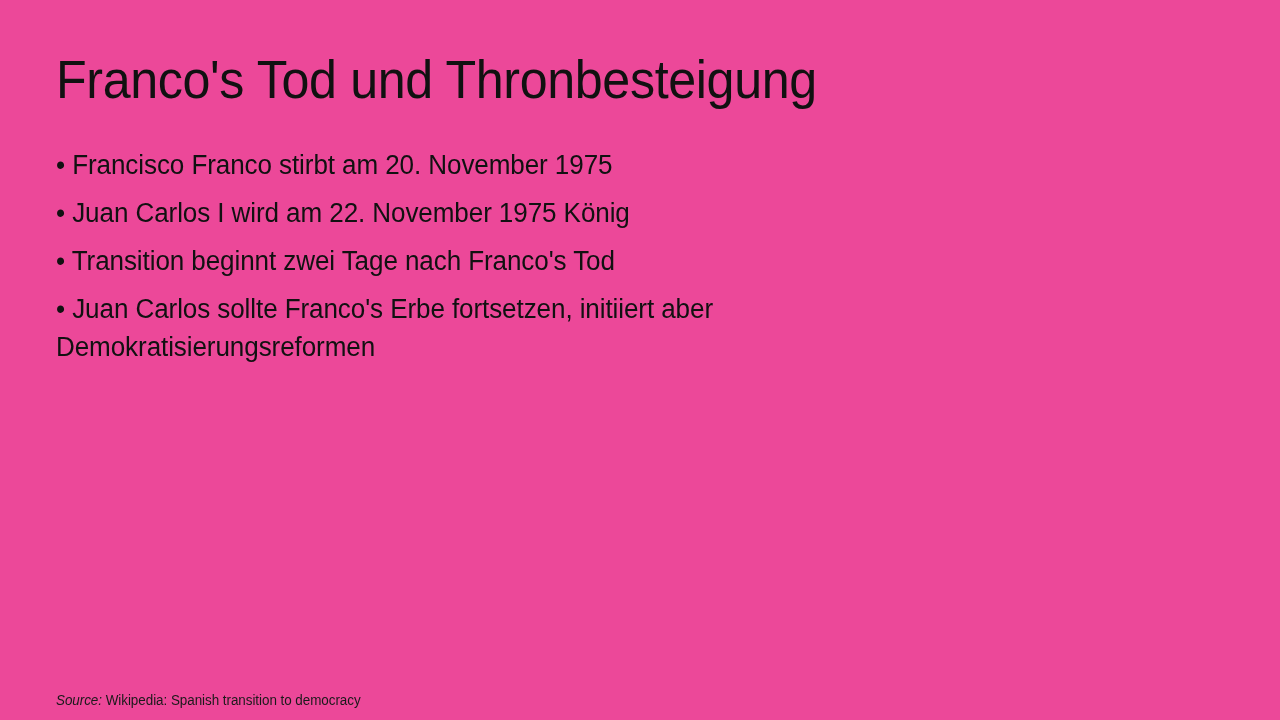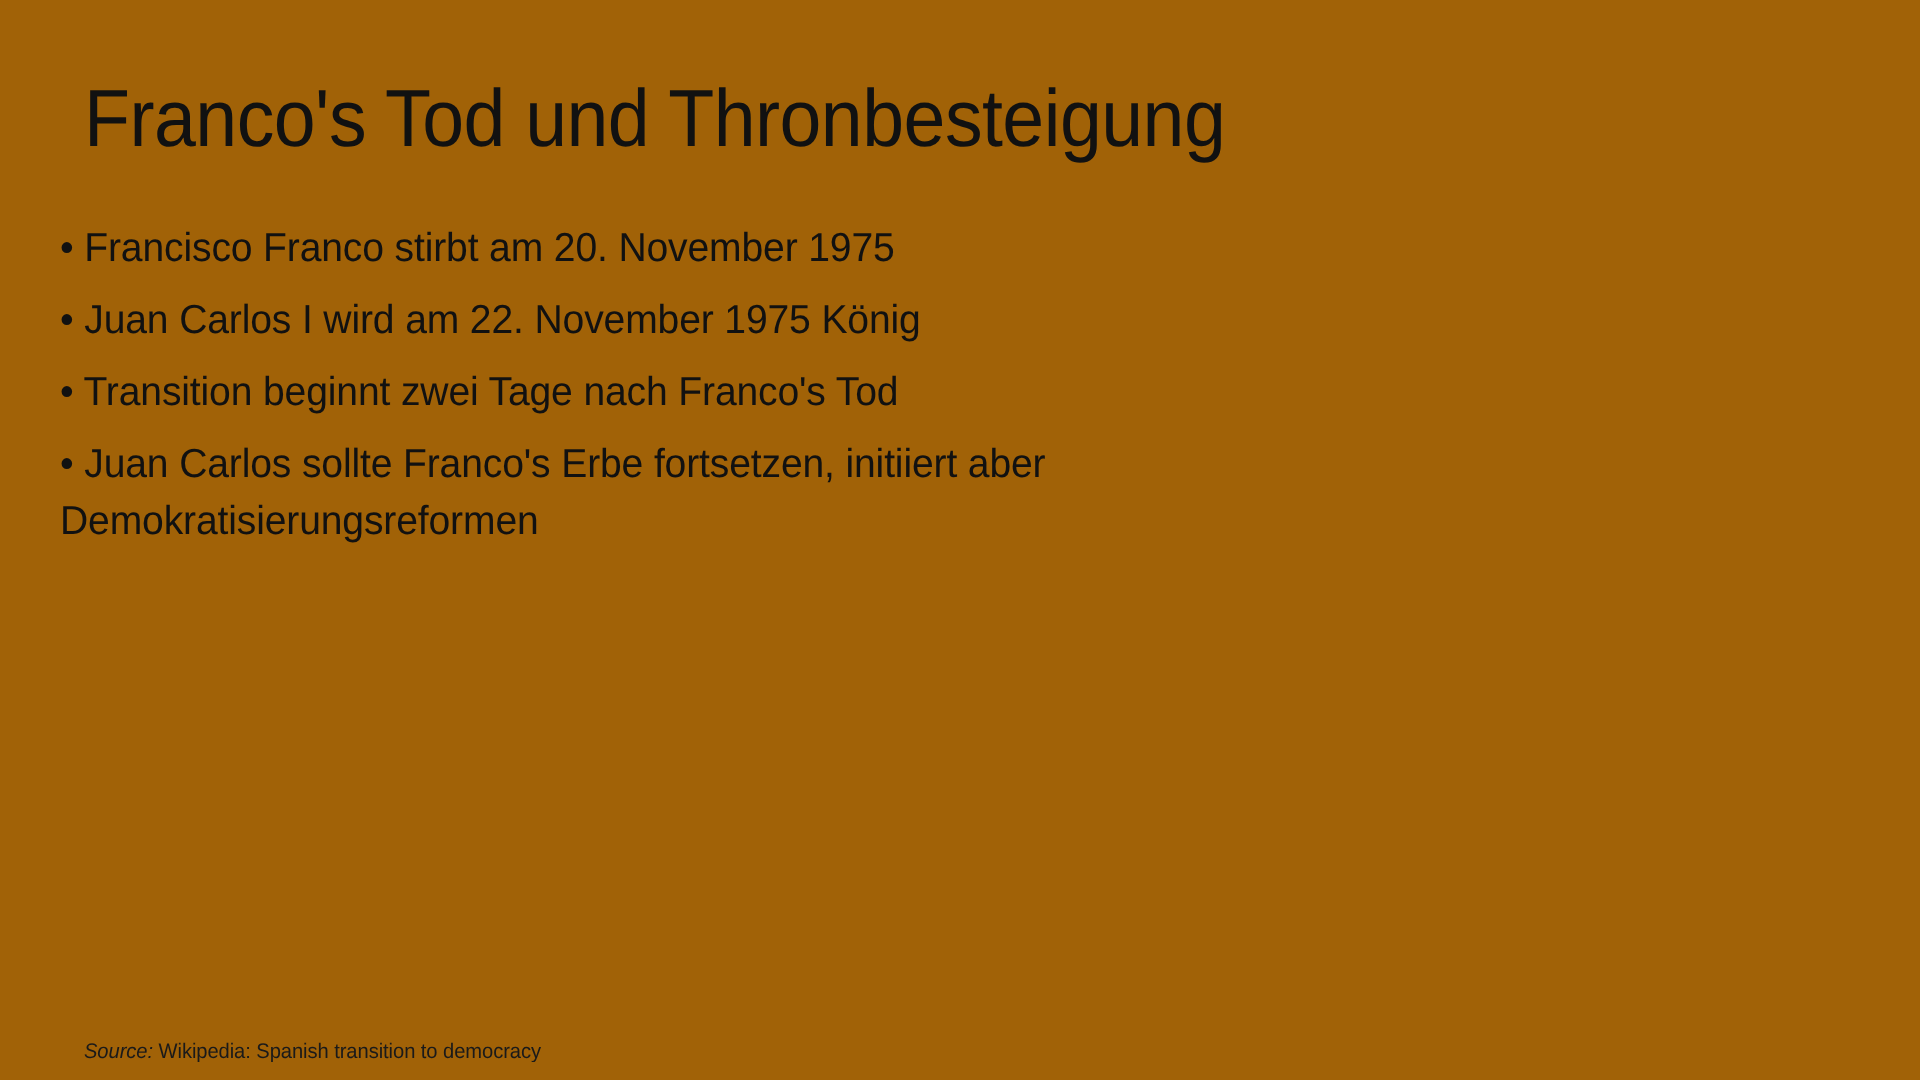--- a/index.html
+++ b/index.html
@@ -14,21 +14,21 @@
     font-family: "Liberation Sans", "DejaVu Sans", sans-serif;
     color: #111111;
     overflow: hidden;
   }
 
   .slide {
     position: relative;
     width: 1280px;
     height: 720px;
     box-sizing: border-box;
-    background: #a16207;
+    background: #ec4899;
   }
 
   
   .slide-title {
     position: absolute;
     left: 56px;
     top: 48px;
     width: 1180px;
     margin: 0;
     font-family: "Liberation Sans", "DejaVu Sans", sans-serif;
@@ -38,21 +38,21 @@
     letter-spacing: -0.4px;
     color: #111111;
     white-space: nowrap;
     transform: scaleX(0.93);
     transform-origin: left top;
   }
 
   
   .bullet-list {
     position: absolute;
-    left: 40px;
+    left: 56px;
     top: 146px;
     width: 1010px;
     margin: 0;
     padding: 0;
     list-style: none;
   }
 
   .bullet-item {
     position: relative;
     margin: 0 0 10px 0;

